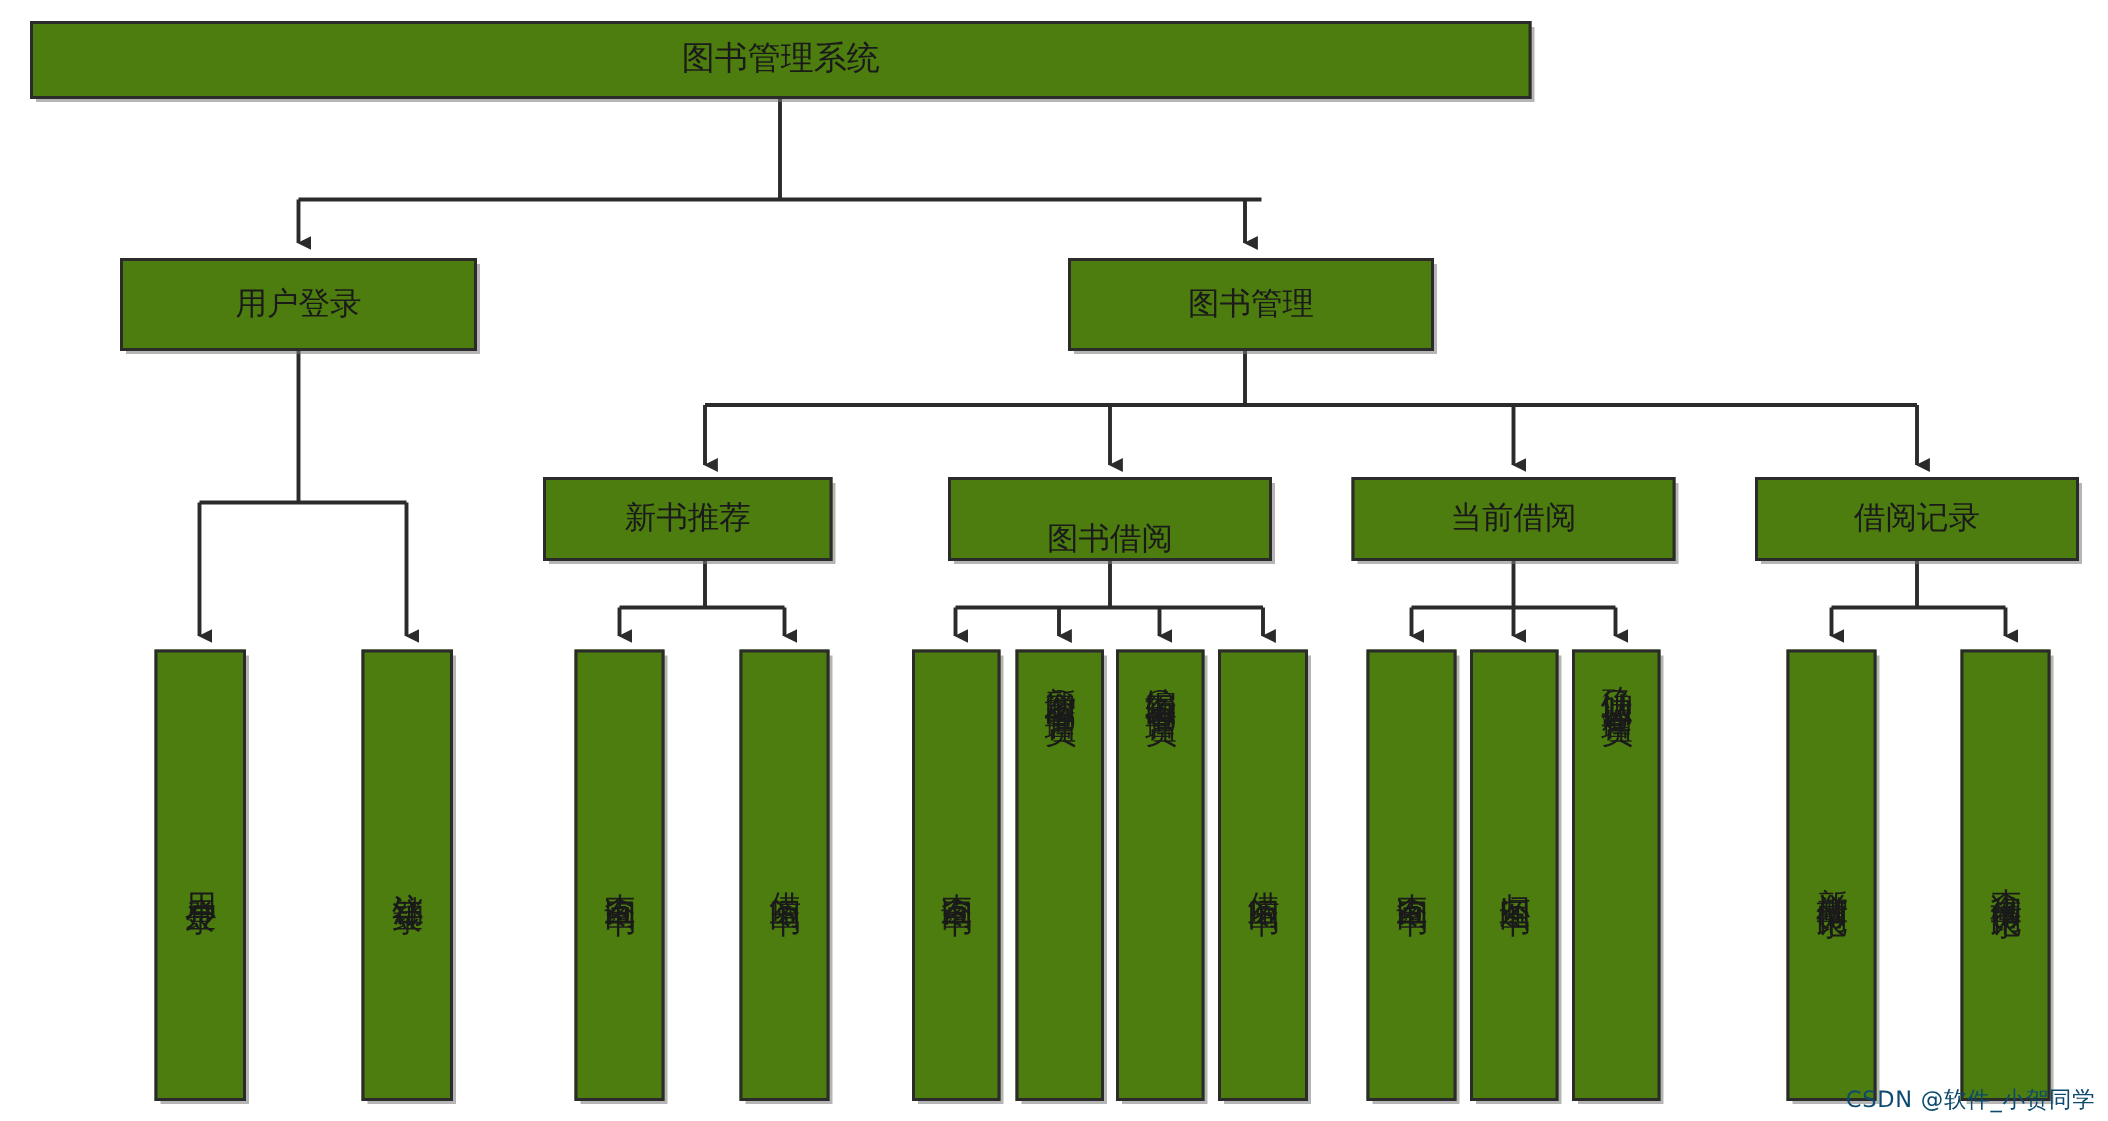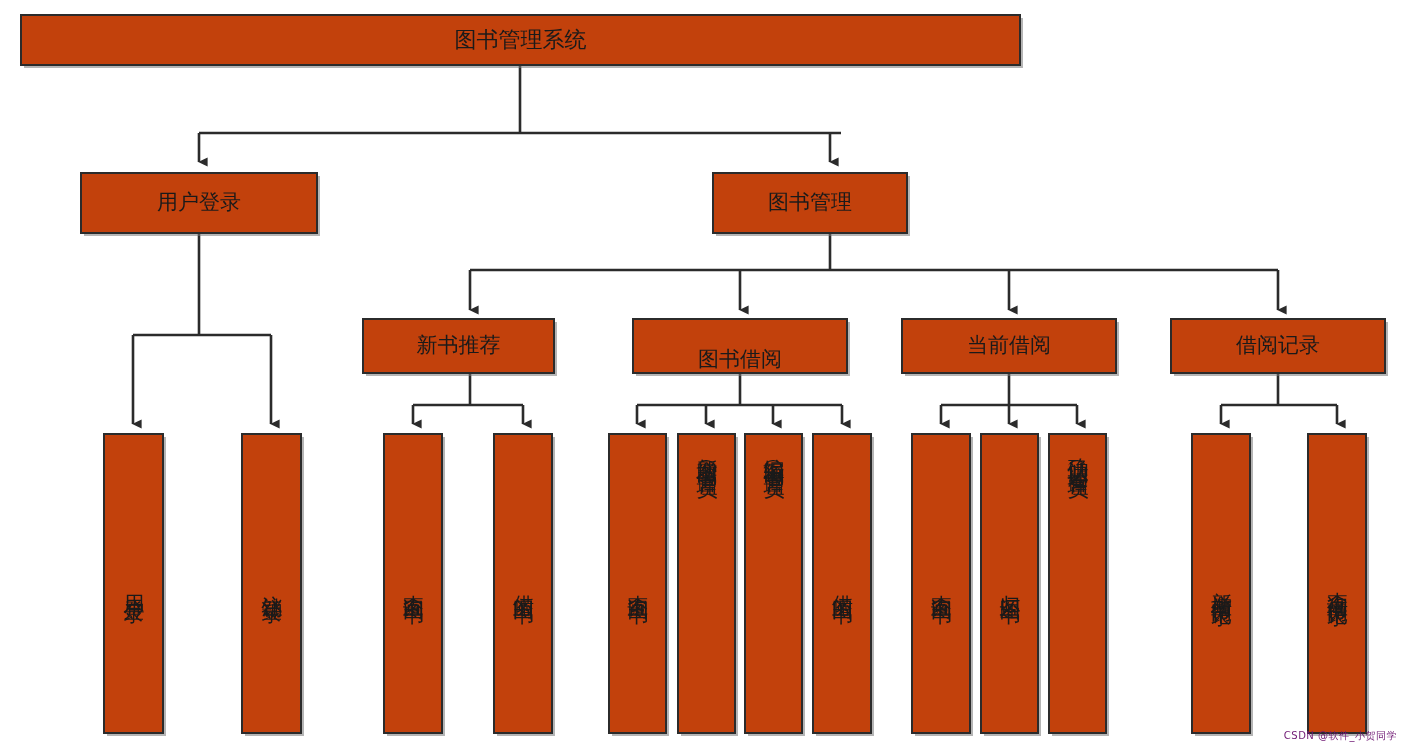--- a/index.html
+++ b/index.html
@@ -25,21 +25,21 @@
     position: absolute;
     left: 0;
     top: 0;
     width: 1405px;
     height: 747px;
     pointer-events: none;
   }
   .node-box {
     position: absolute;
     box-sizing: border-box;
-    background: #c2410c;
+    background: #4d7c0f;
     border: 2.5px solid #2b2b2b;
     box-shadow: 3px 3px 0 -1px rgba(120,120,120,0.55);
     display: flex;
     align-items: center;
     justify-content: center;
   }
   .node-label {
     color: #1a1a1a;
     line-height: 1.12;
     text-align: center;
@@ -65,22 +65,22 @@
     line-height: 1;
   }
   .node-box.vert.top-align {
     align-items: flex-start;
     padding-top: 6px;
   }
   .watermark {
     position: absolute;
     right: 8px;
     bottom: 4px;
-    font-size: 10px;
-    color: #701a75;
+    font-size: 15px;
+    color: #0c4a6e;
     letter-spacing: 0.5px;
     white-space: nowrap;
     user-select: none;
   }
 </style>
 </head>
 <body>
 
 <div id="diagram-root">
 
@@ -135,21 +135,21 @@
   </svg>
 
   <div class="node-box horiz level0" style="left:20px; top:14px; width:1001px; height:52px;">
     <span class="node-label">图书管理系统</span>
   </div>
 
   <div class="node-box horiz level1" style="left:80px; top:172px; width:238px; height:62px;">
     <span class="node-label">用户登录</span>
   </div>
 
-  <div class="node-box horiz level1" style="left:712px; top:172px; width:196px; height:62px;">
+  <div class="node-box horiz level1" style="left:712px; top:172px; width:244px; height:62px;">
     <span class="node-label">图书管理</span>
   </div>
 
   <div class="node-box horiz level2" style="left:362px; top:318px; width:193px; height:56px;">
     <span class="node-label">新书推荐</span>
   </div>
 
   <div class="node-box horiz level2" style="left:632px; top:318px; width:216px; height:56px;align-items:flex-end;">
     <span class="node-label">图书借阅</span>
   </div>

